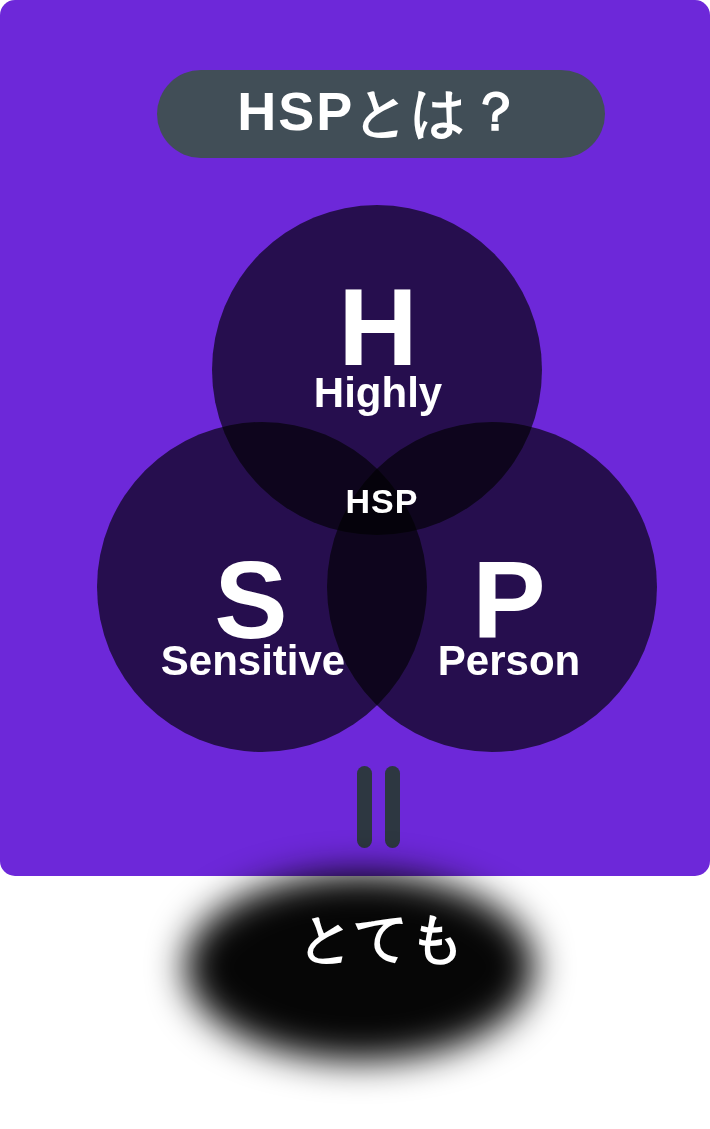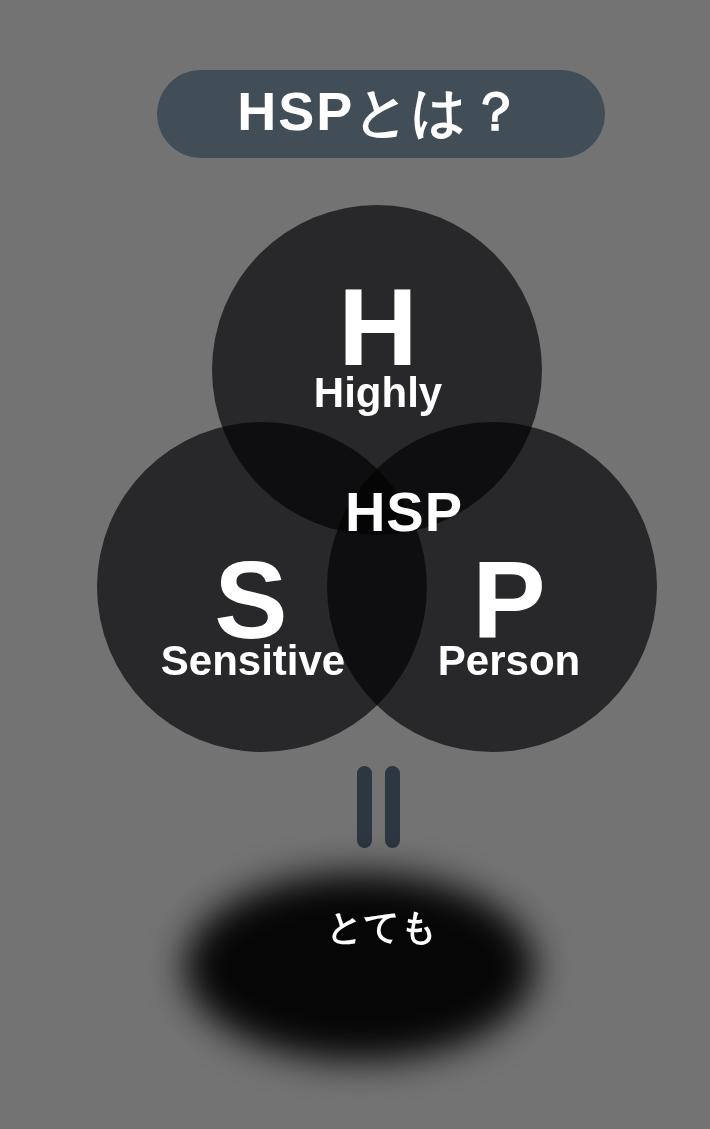--- a/index.html
+++ b/index.html
@@ -4,22 +4,23 @@
 <style>
   html, body { margin: 0; padding: 0; }
   body {
     width: 710px; height: 1129px;
     background: #ffffff;
     font-family: "Liberation Sans", "DejaVu Sans", sans-serif;
     overflow: hidden;
   }
   .page {
     position: relative;
-    width: 710px; height: 1129px;
-    background: #737373;
+    width: 710px; height: 876px;
+    background: #6d28d9;
+    border-radius: 15px;
   }
 
   
   .title-pill {
     position: absolute;
     left: 157px; top: 70px;
     width: 448px; height: 88px;
     border-radius: 44px;
     background: #414e57;
     display: flex; align-items: center; justify-content: center;
@@ -54,21 +55,21 @@
     line-height: 1;
   }
   .vletter { font-size: 110px; font-weight: 700; }
   .vword   { font-size: 42px;  font-weight: 700; }
   .l-h-letter { left: 378px; top: 272px; }
   .l-h-word   { left: 378px; top: 372px; }
   .l-s-letter { left: 251px; top: 545px; }
   .l-s-word   { left: 253px; top: 640px; text-align: center; }
   .l-p-letter { left: 509px; top: 545px; }
   .l-p-word   { left: 509px; top: 640px; }
-  .l-center   { left: 404px; top: 484px; font-size: 56px; font-weight: 700; letter-spacing: 1px; }
+  .l-center   { left: 382px; top: 484px; font-size: 34px; font-weight: 700; letter-spacing: 1px; }
 
   
   .equals {
     position: absolute;
     left: 357px; top: 766px;
     width: 43px; height: 82px;
   }
   .equals .bar {
     position: absolute; top: 0;
     width: 15px; height: 82px;
@@ -85,21 +86,21 @@
     width: 350px; height: 188px;
     border-radius: 50%;
     background: #060606;
     filter: blur(18px);
   }
   .blob-text {
     position: absolute;
     left: 382px; top: 906px;
     transform: translateX(-50%);
     color: #ffffff;
-    font-size: 36px;
+    font-size: 54px;
     font-weight: 700;
     text-align: center;
     line-height: 1.18;
     white-space: nowrap;
   }
 </style>
 </head>
 <body>
 
 <div class="page">

